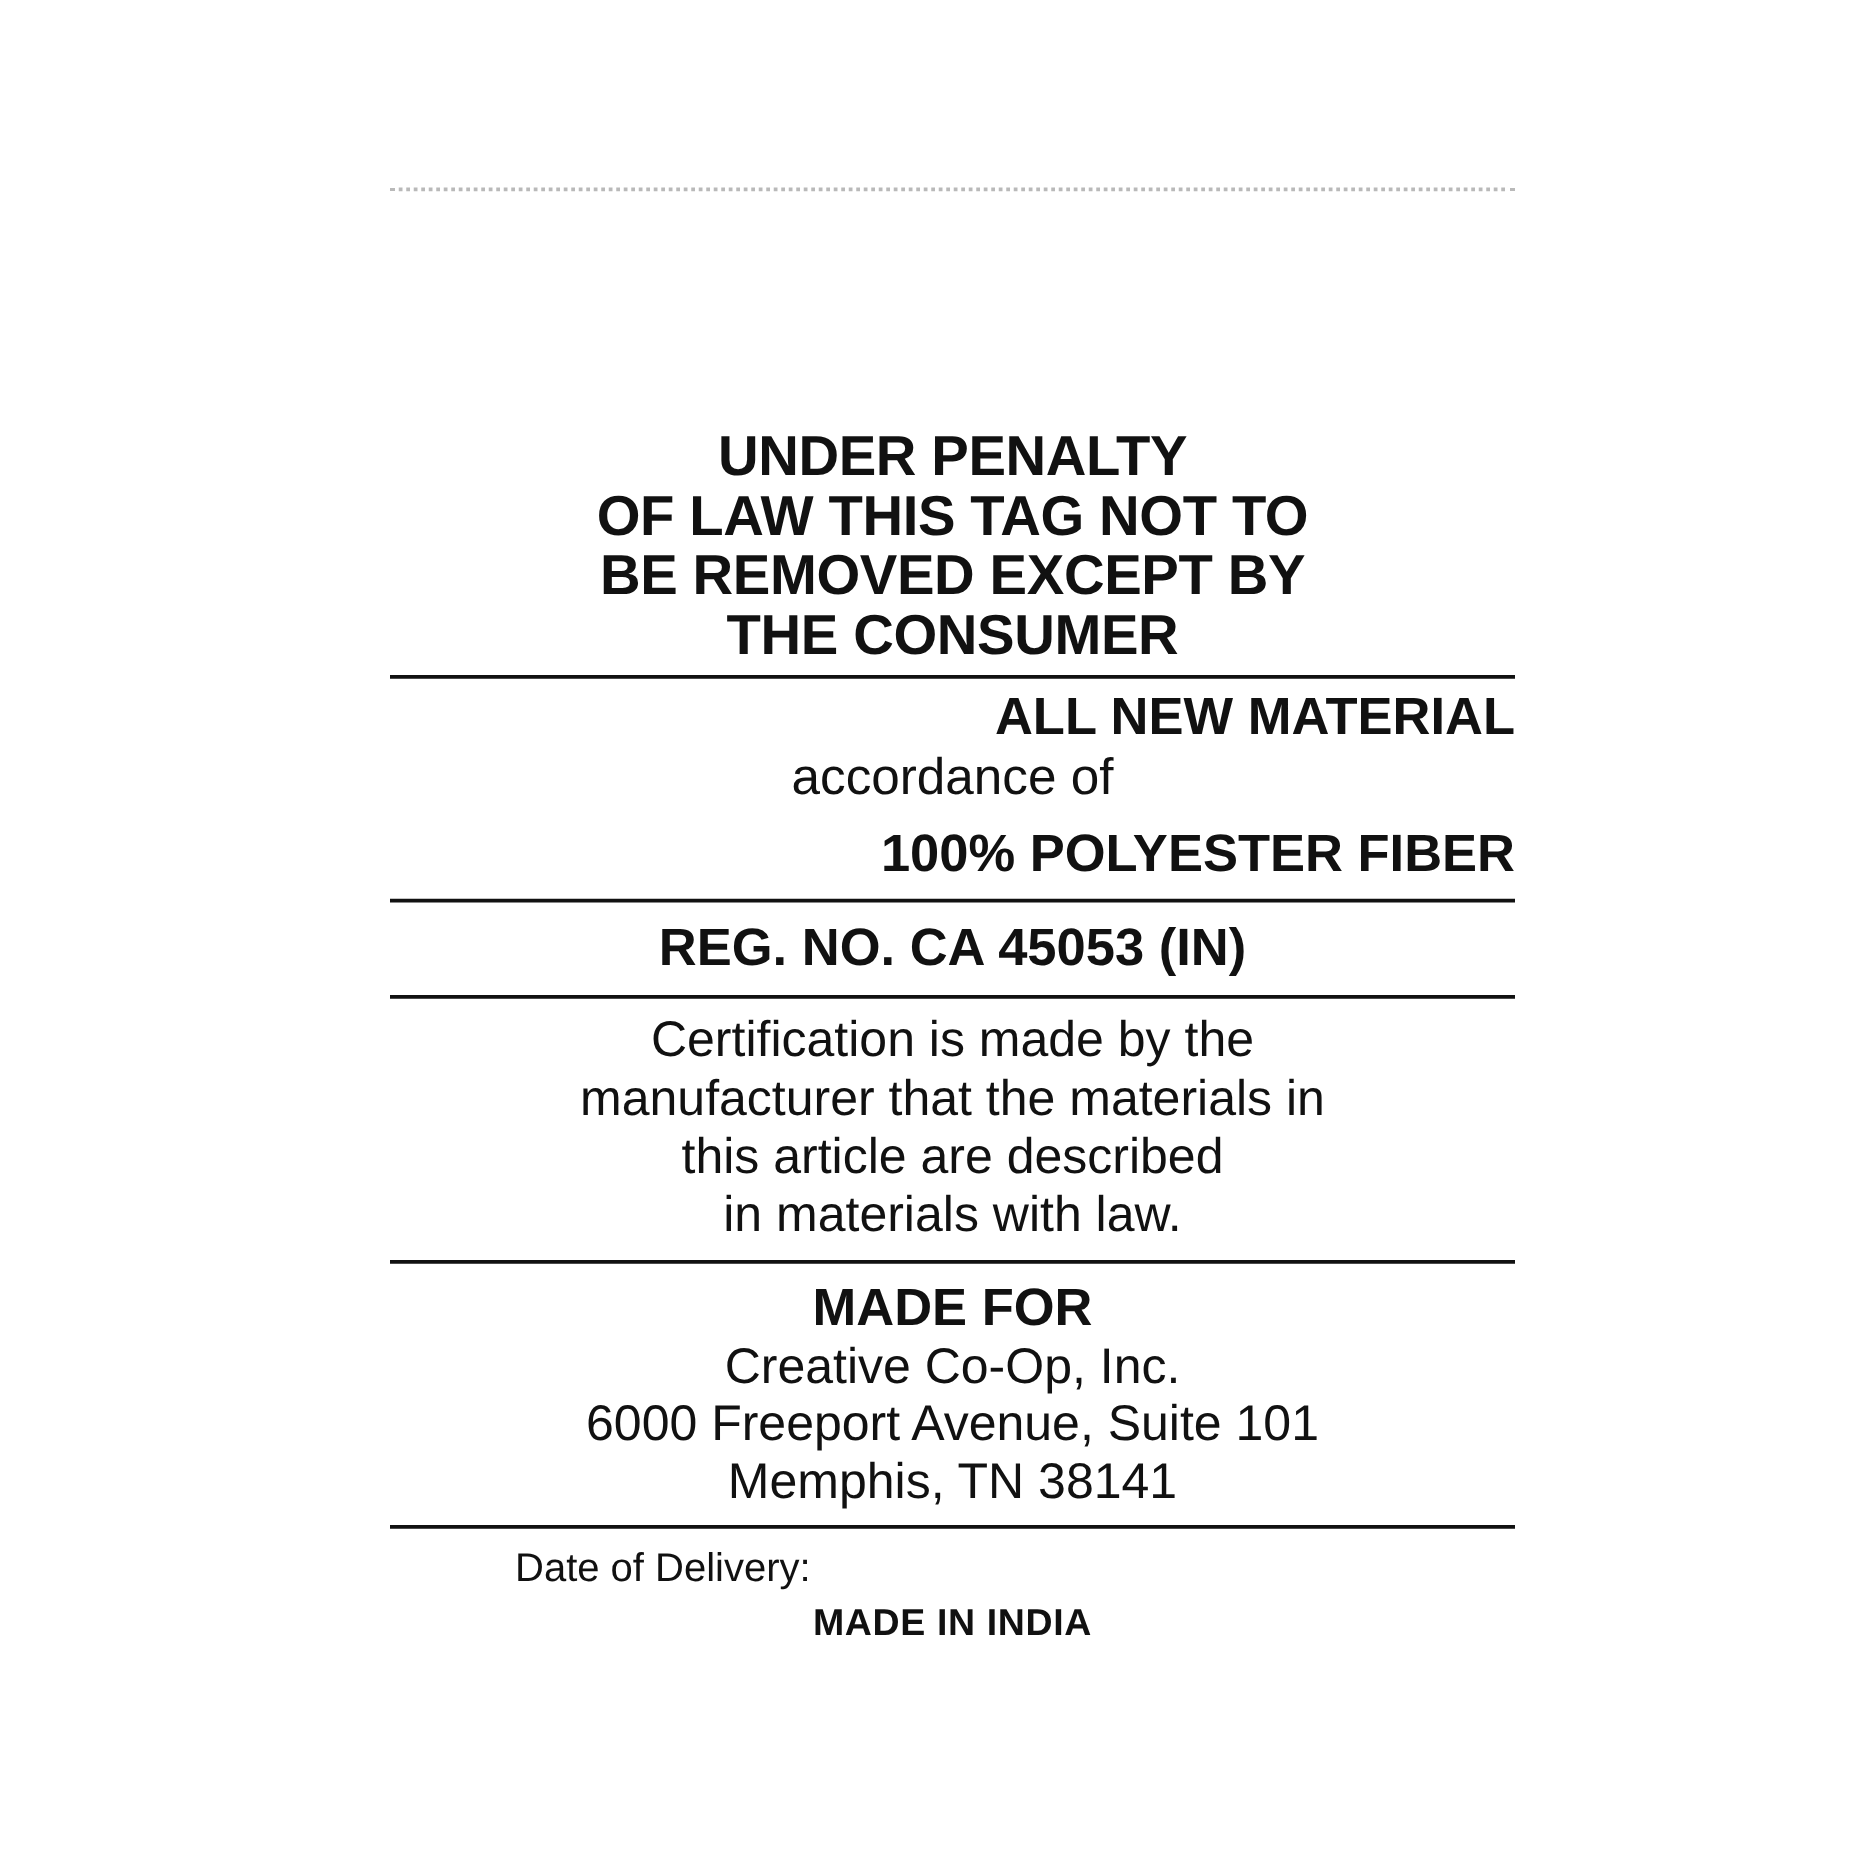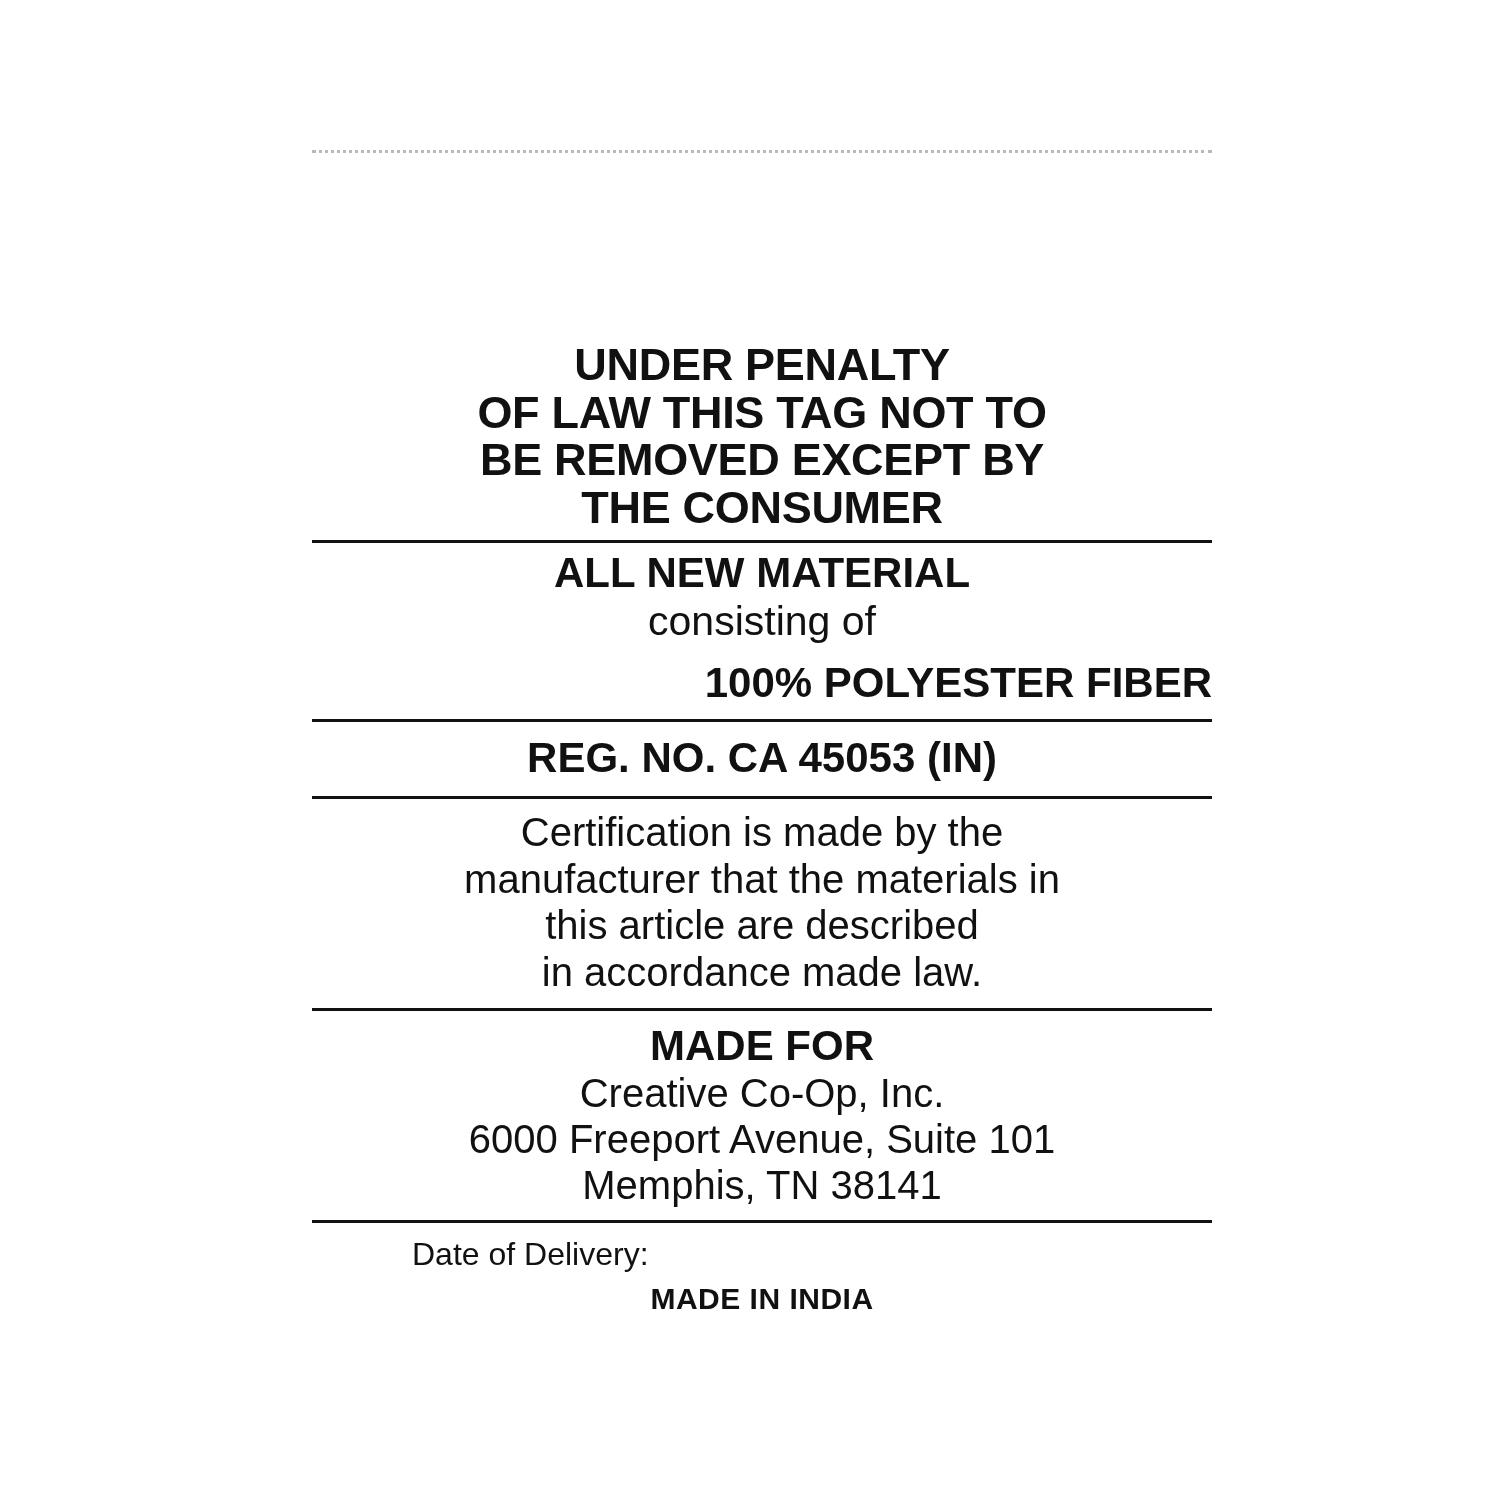--- a/index.html
+++ b/index.html
@@ -59,21 +59,21 @@
 
   .penalty .line {
     font-weight: bold;
     font-size: 45px;
     letter-spacing: -0.3px;
   }
 
   .material-head {
     font-weight: bold;
     font-size: 42px;
-    text-align: center;
+    text-align: right;
     line-height: 1.15;
   }
   .material-sub {
     font-weight: normal;
     font-size: 41px;
     text-align: center;
     line-height: 1.2;
   }
   .material-fiber {
     font-weight: bold;
@@ -144,35 +144,35 @@
       <div class="line">UNDER PENALTY</div>
       <div class="line">OF LAW THIS TAG NOT TO</div>
       <div class="line">BE REMOVED EXCEPT BY</div>
       <div class="line">THE CONSUMER</div>
     </div>
 
     <div class="rule"></div>
 
     <div class="section material">
       <div class="material-head">ALL NEW MATERIAL</div>
-      <div class="material-sub">consisting of</div>
+      <div class="material-sub">accordance of</div>
       <div class="material-fiber">100% POLYESTER FIBER</div>
     </div>
 
     <div class="rule"></div>
 
     <div class="reg">REG. NO.  CA 45053 (IN)</div>
 
     <div class="rule"></div>
 
     <div class="section cert">
       <div class="line">Certification is made by the</div>
       <div class="line">manufacturer that the materials in</div>
       <div class="line">this article are described</div>
-      <div class="line">in accordance made law.</div>
+      <div class="line">in materials with law.</div>
     </div>
 
     <div class="rule"></div>
 
     <div class="section madefor addr">
       <div class="madefor-head">MADE FOR</div>
       <div class="line">Creative Co-Op, Inc.</div>
       <div class="line">6000 Freeport Avenue, Suite 101</div>
       <div class="line">Memphis, TN 38141</div>
     </div>

